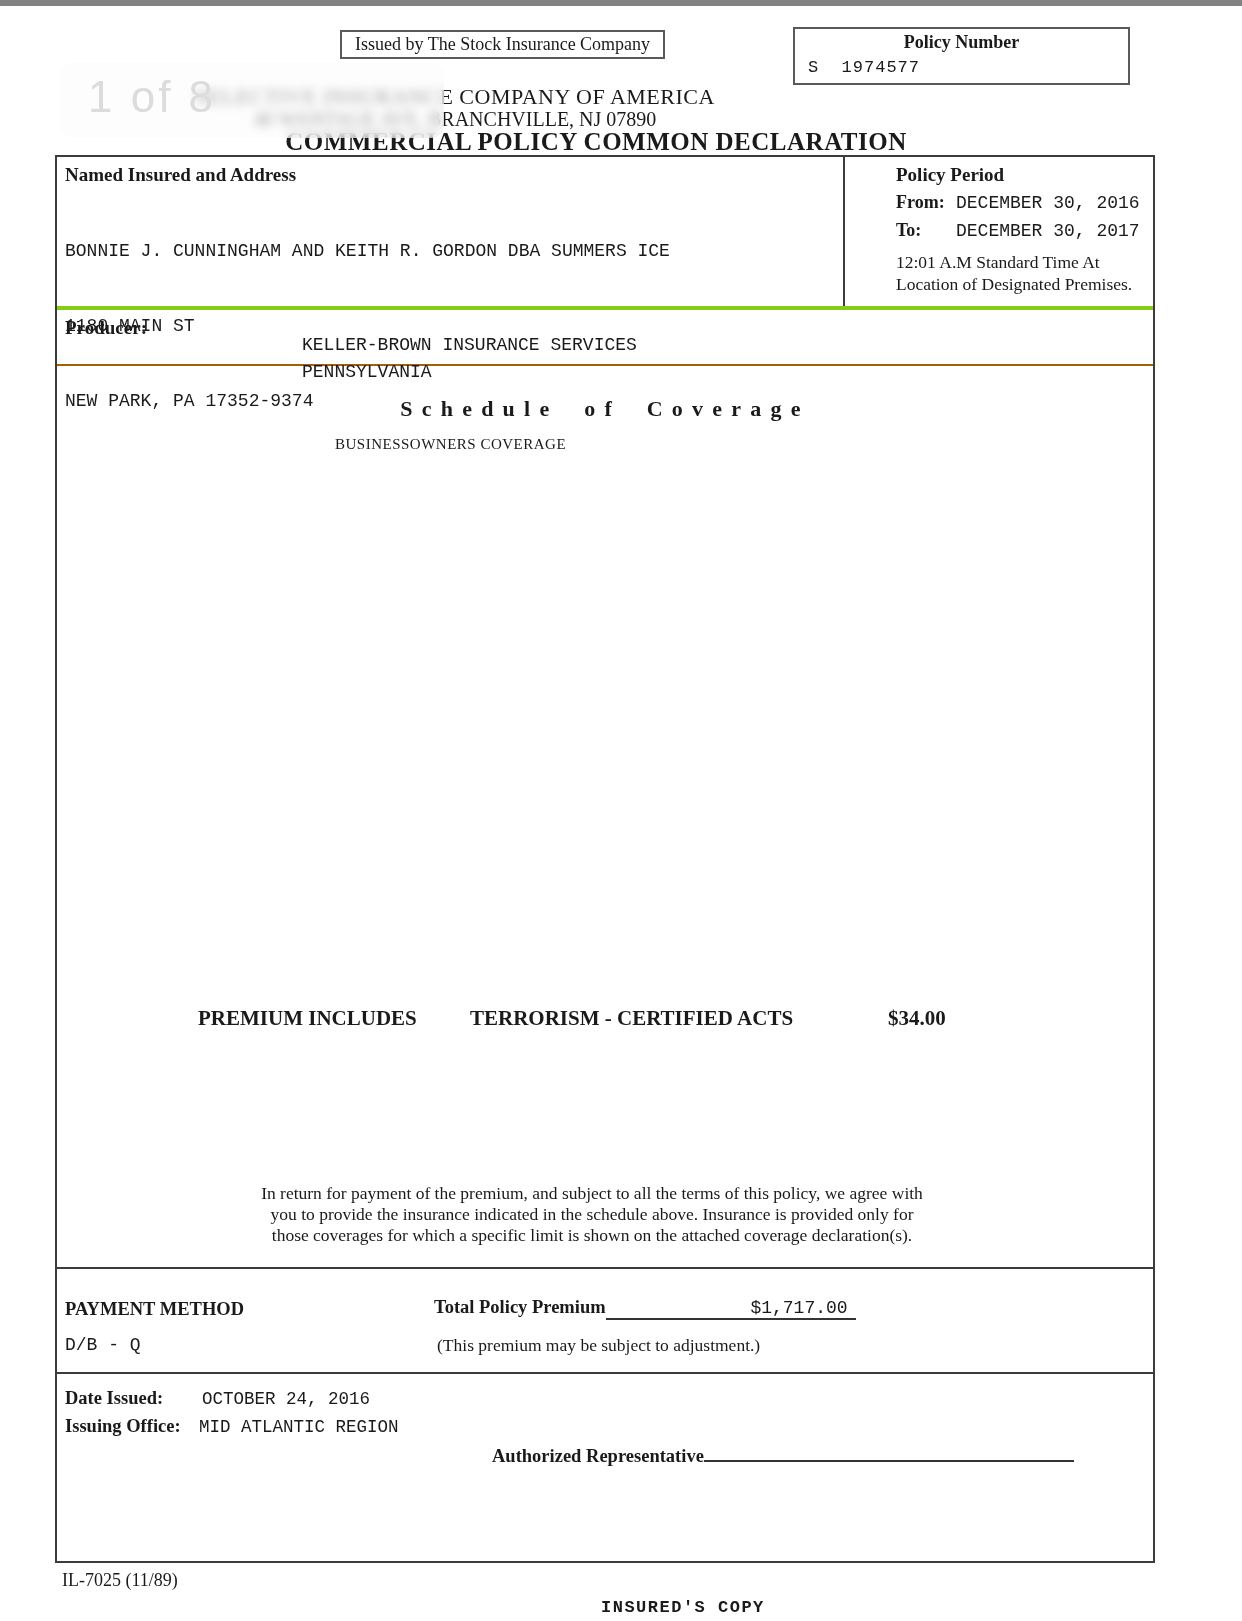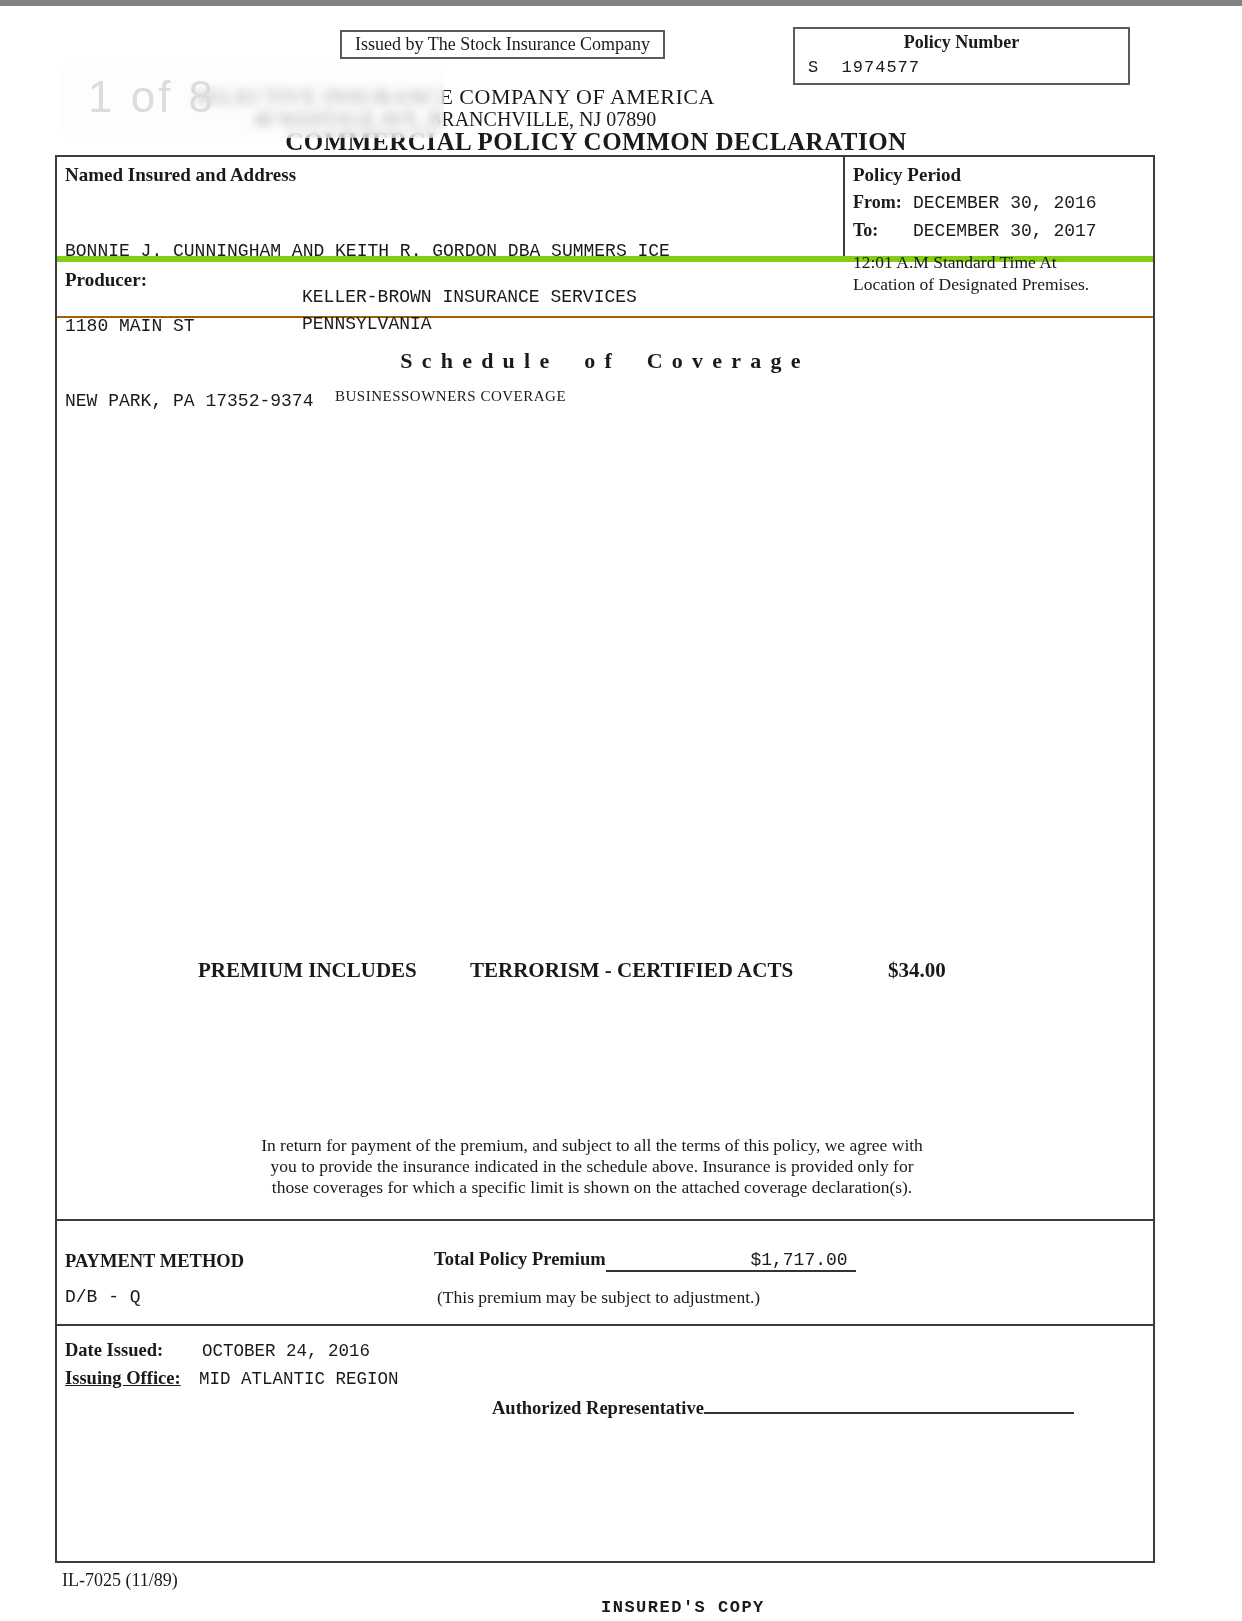--- a/index.html
+++ b/index.html
@@ -45,21 +45,21 @@
 
   
   .decl-table {
     position:absolute; left:55px; top:155px; width:1100px; height:1408px;
     border:2px solid #3c3c3c; background:#fff;
   }
   .row { position:relative; width:100%; }
   .row-split { display:flex; }
   .cell-left { width:788px; border-right:2px solid #3c3c3c; position:relative; }
   .cell-right { flex:1; position:relative;border-radius:11px; }
-  .row-a { height:105px; border-bottom:6px solid #84cc16; }
+  .row-a { height:153px; border-bottom:4px solid #84cc16;gap:43px; }
   .row-b { height:73px;  border-bottom:2px solid #3c3c3c; }
   .row-c { height:56px;  border-bottom:2px solid #a16207; }
   .row-d { height:903px; border-bottom:2px solid #3c3c3c; }
   .row-e { height:105px; border-bottom:2px solid #3c3c3c; }
   .row-f { height:99px; }
 
   .sec-label { font-weight:bold; font-size:19px; white-space:nowrap; }
   .mono-block { font-size:18px; line-height:25px; white-space:pre; }
   .note-block { font-size:17.5px; line-height:22px; }
 
@@ -165,21 +165,21 @@
     <div class="mono abs" style="left:8px; top:66px; font-size:18px;">D/B - Q</div>
     <div class="tpp-wrap">
       <span class="tpp-label">Total Policy Premium</span><span class="tpp-line"><span class="tpp-value">$1,717.00</span></span>
     </div>
     <div class="adj-note">(This premium may be subject to adjustment.)</div>
   </div>
 
   <div class="row row-f">
     <div class="sec-label abs" style="left:8px; top:14px; font-size:18.5px;">Date Issued:</div>
     <div class="mono abs" style="left:145px; top:15px; font-size:17.5px;">OCTOBER 24, 2016</div>
-    <div class="sec-label abs" style="left:8px; top:42px; font-size:18.5px;text-decoration:underline;">Issuing Office:</div>
+    <div class="sec-label abs" style="left:8px; top:42px; font-size:18.5px;">Issuing Office:</div>
     <div class="mono abs" style="left:142px; top:43px; font-size:17.5px;">MID ATLANTIC REGION</div>
     <div class="auth-wrap">
       <span class="auth-label">Authorized Representative</span><span class="auth-line"></span>
     </div>
   </div>
 
 </div>
 
 <div class="form-number">IL-7025 (11/89)</div>
 <div class="copy-label">INSURED'S COPY</div>

